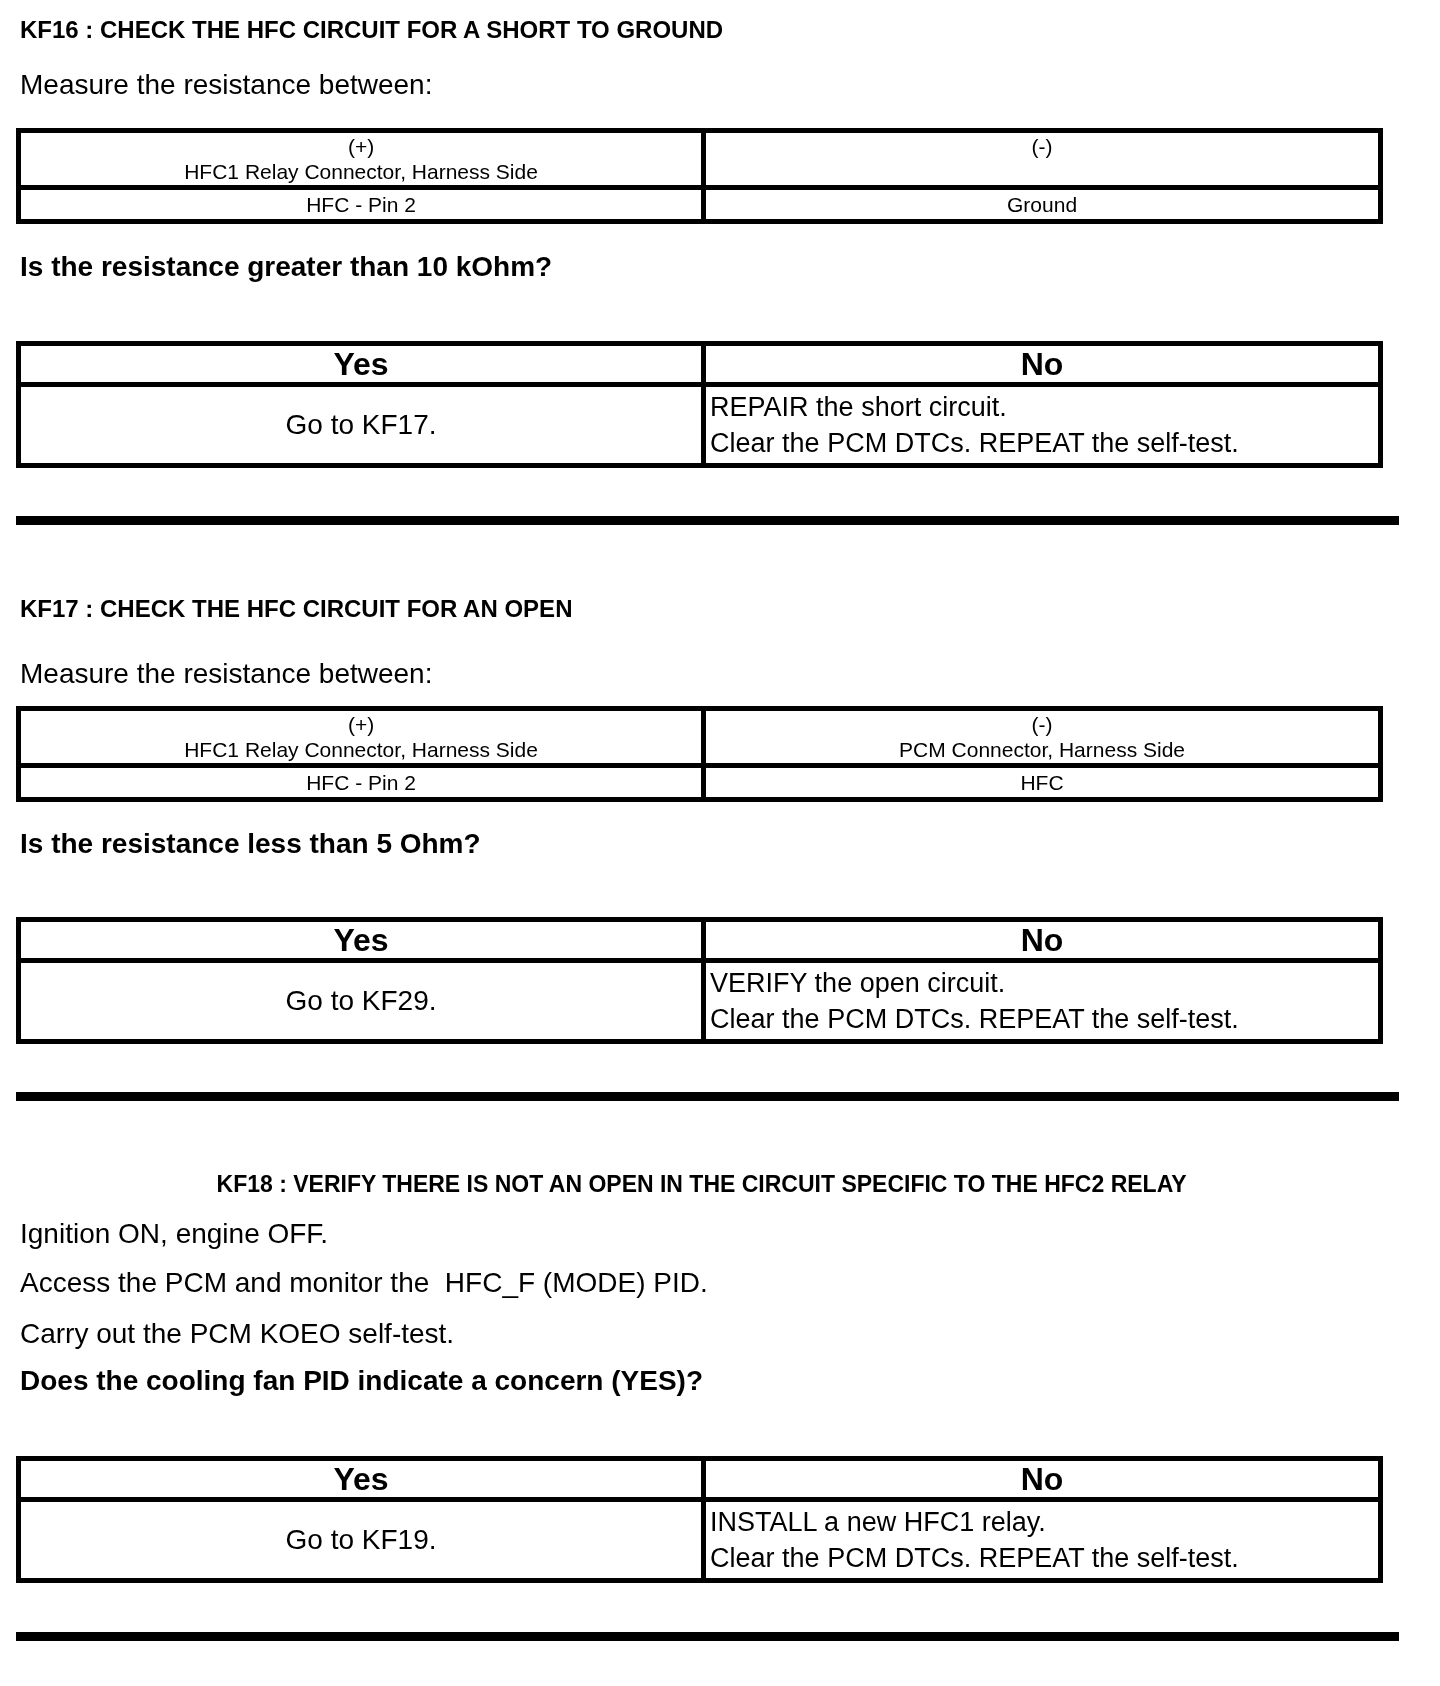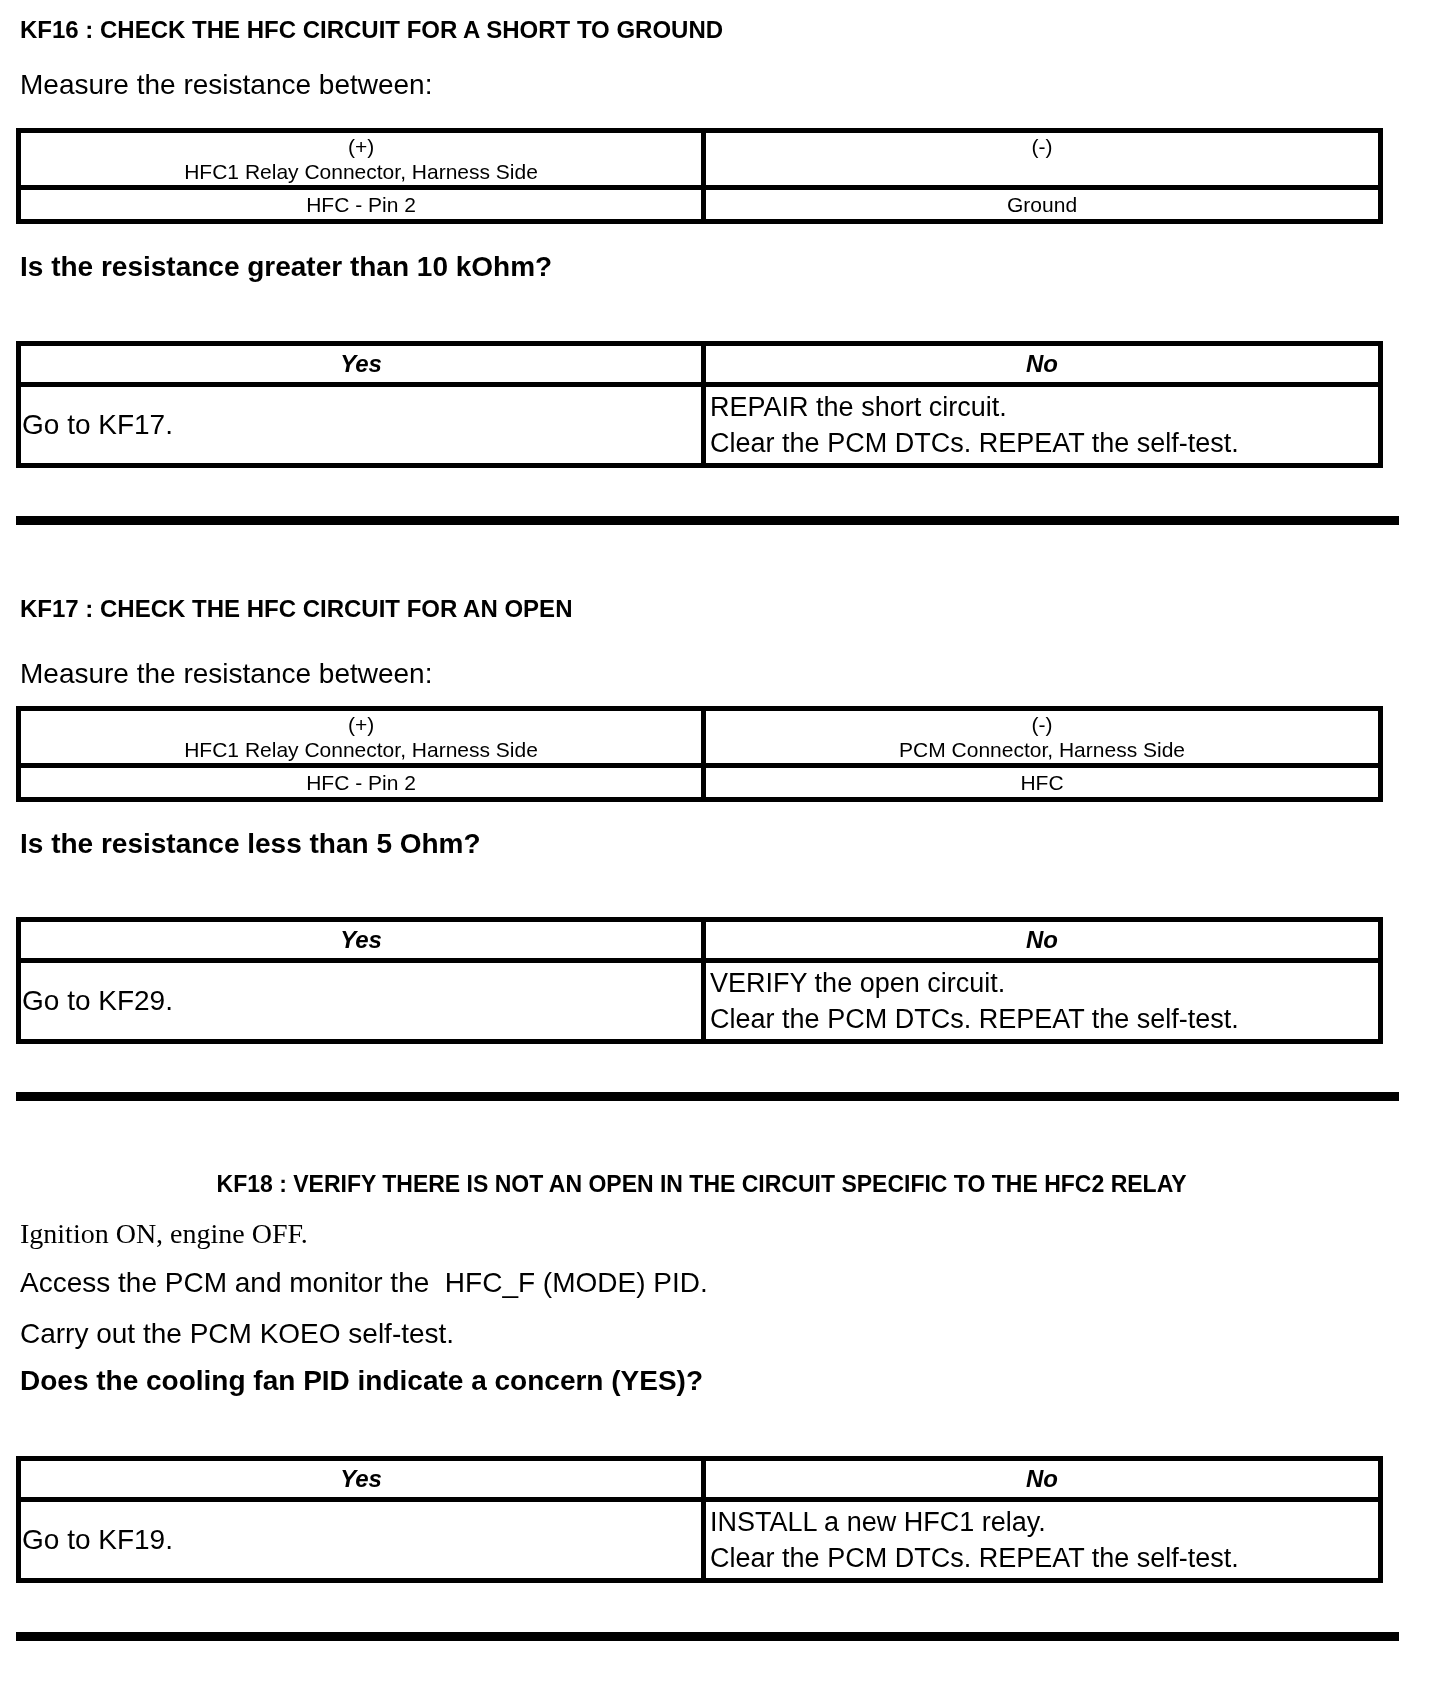--- a/index.html
+++ b/index.html
@@ -41,28 +41,28 @@
 
   
   .mtable { font-size: 21px; }
   .mtable td { text-align: center; vertical-align: top; padding: 1px 2px; }
   .mtable .m-line { line-height: 25px; min-height: 25px; }
   .mtable .val-row td { line-height: 25px; height: 27px; vertical-align: middle; }
 
   
   .dtable .hdr td {
     font-weight: bold;
-    font-size: 24px;
+    font-size: 32px;
     line-height: 30px;
     text-align: center;
     padding: 3px 0;
-    font-style: italic;
   }
   .dtable .act td { height: 74px; vertical-align: middle; }
   .dtable .act .yes-cell {
+    text-align: center;
     font-size: 28px;
     line-height: 36px;
   }
   .dtable .act .no-cell {
     text-align: left;
     font-size: 27px;
     padding: 1px 4px;
     margin-left: 33px;
   }
   .dtable .no-line { line-height: 36px; }
@@ -82,21 +82,21 @@
   .mt-sep16   { margin-top: 48px; }
 
   .mt-h17     { margin-top: 70px; }
   .mt-meas17  { margin-top: 34px; }
   .mt-tbl17   { margin-top: 15px; }
   .mt-q17     { margin-top: 25px; }
   .mt-dt17    { margin-top: 56px; }
   .mt-sep17   { margin-top: 48px; }
 
   .mt-h18     { margin-top: 70px; }
-  .mt-p18a    { margin-top: 19px; font-family: Liberation Serif, serif; }
+  .mt-p18a    { margin-top: 19px; }
   .mt-p18b    { margin-top: 15px; }
   .mt-p18c    { margin-top: 17px; }
   .mt-q18     { margin-top: 13px; }
   .mt-dt18    { margin-top: 58px; }
   .mt-sep18   { margin-top: 49px; }
 </style>
 </head>
 <body>
 
 <div class="page">

